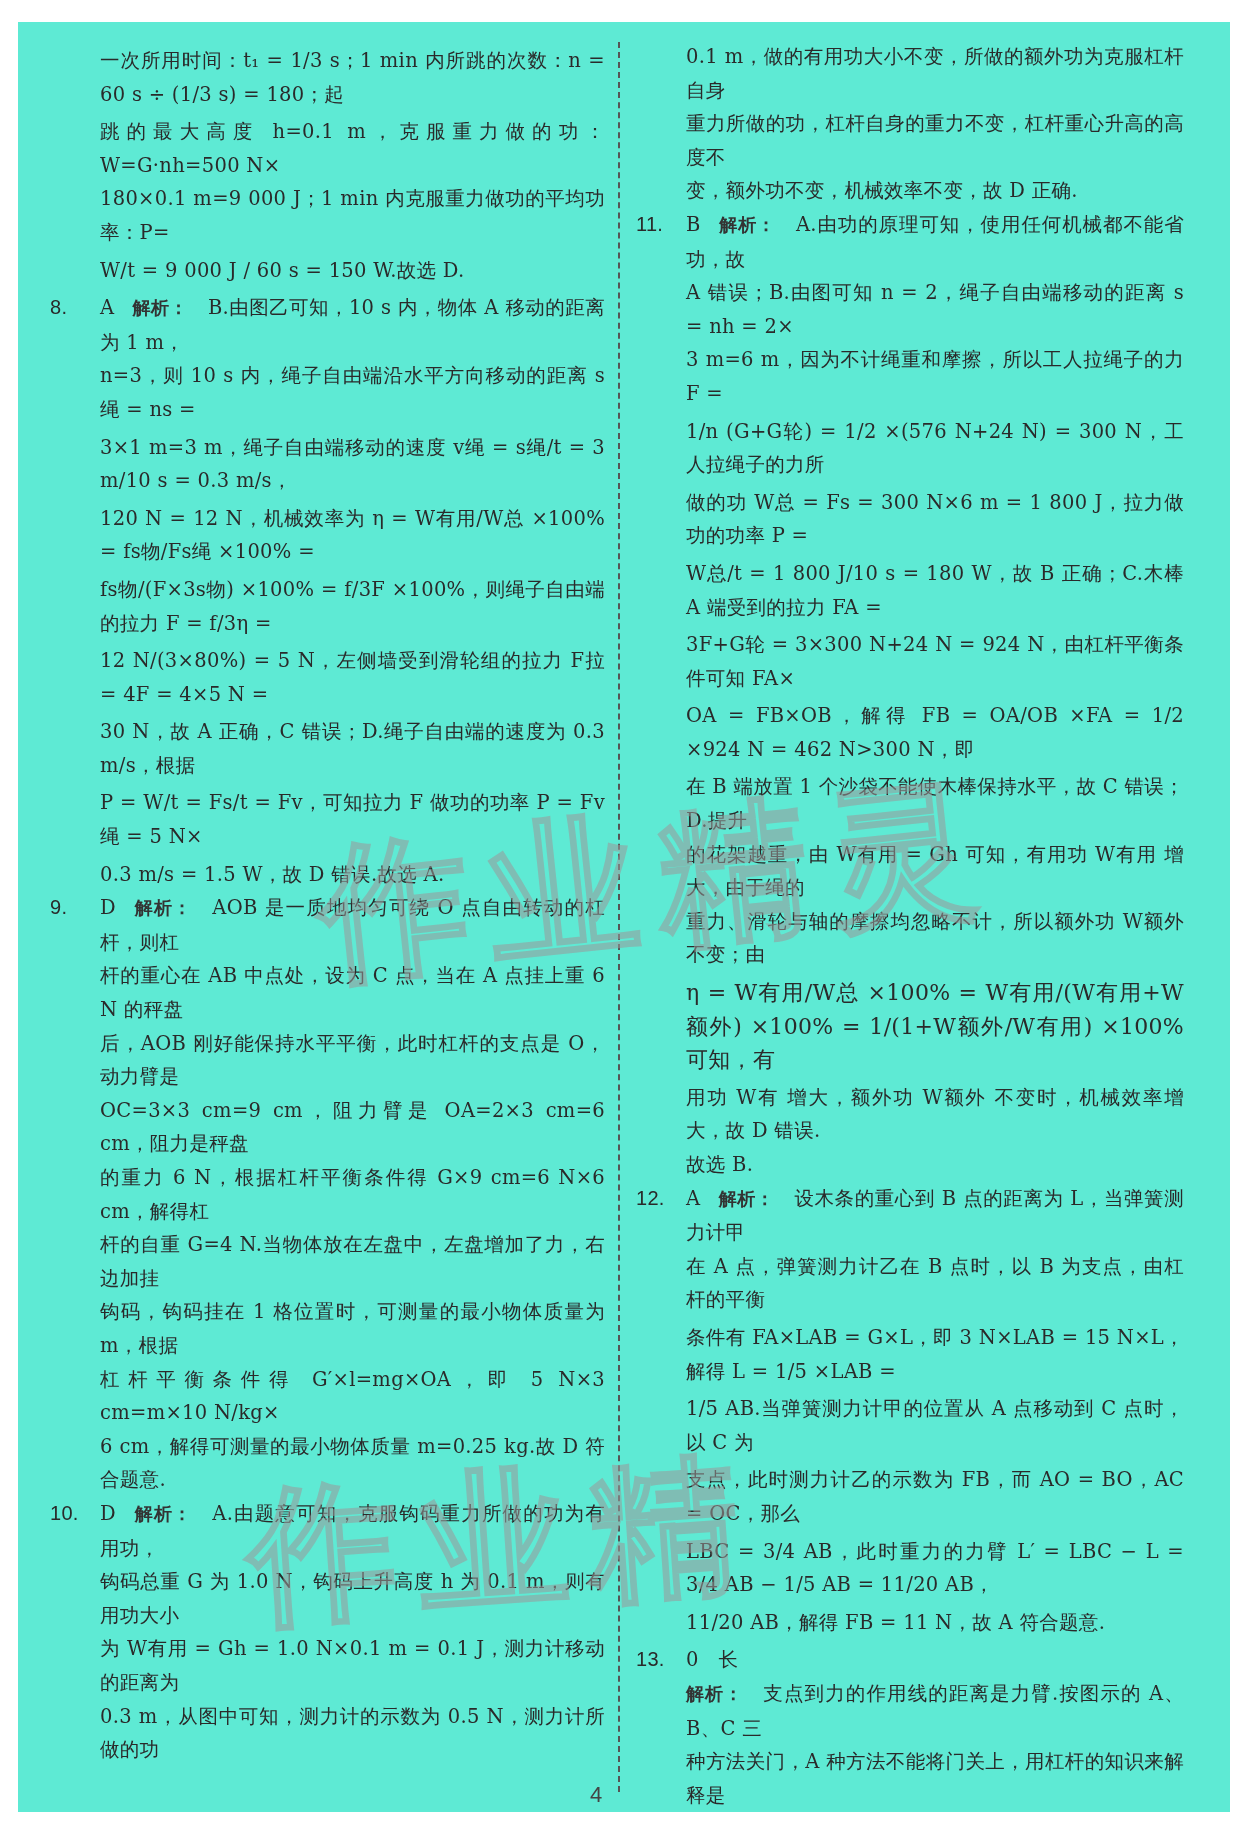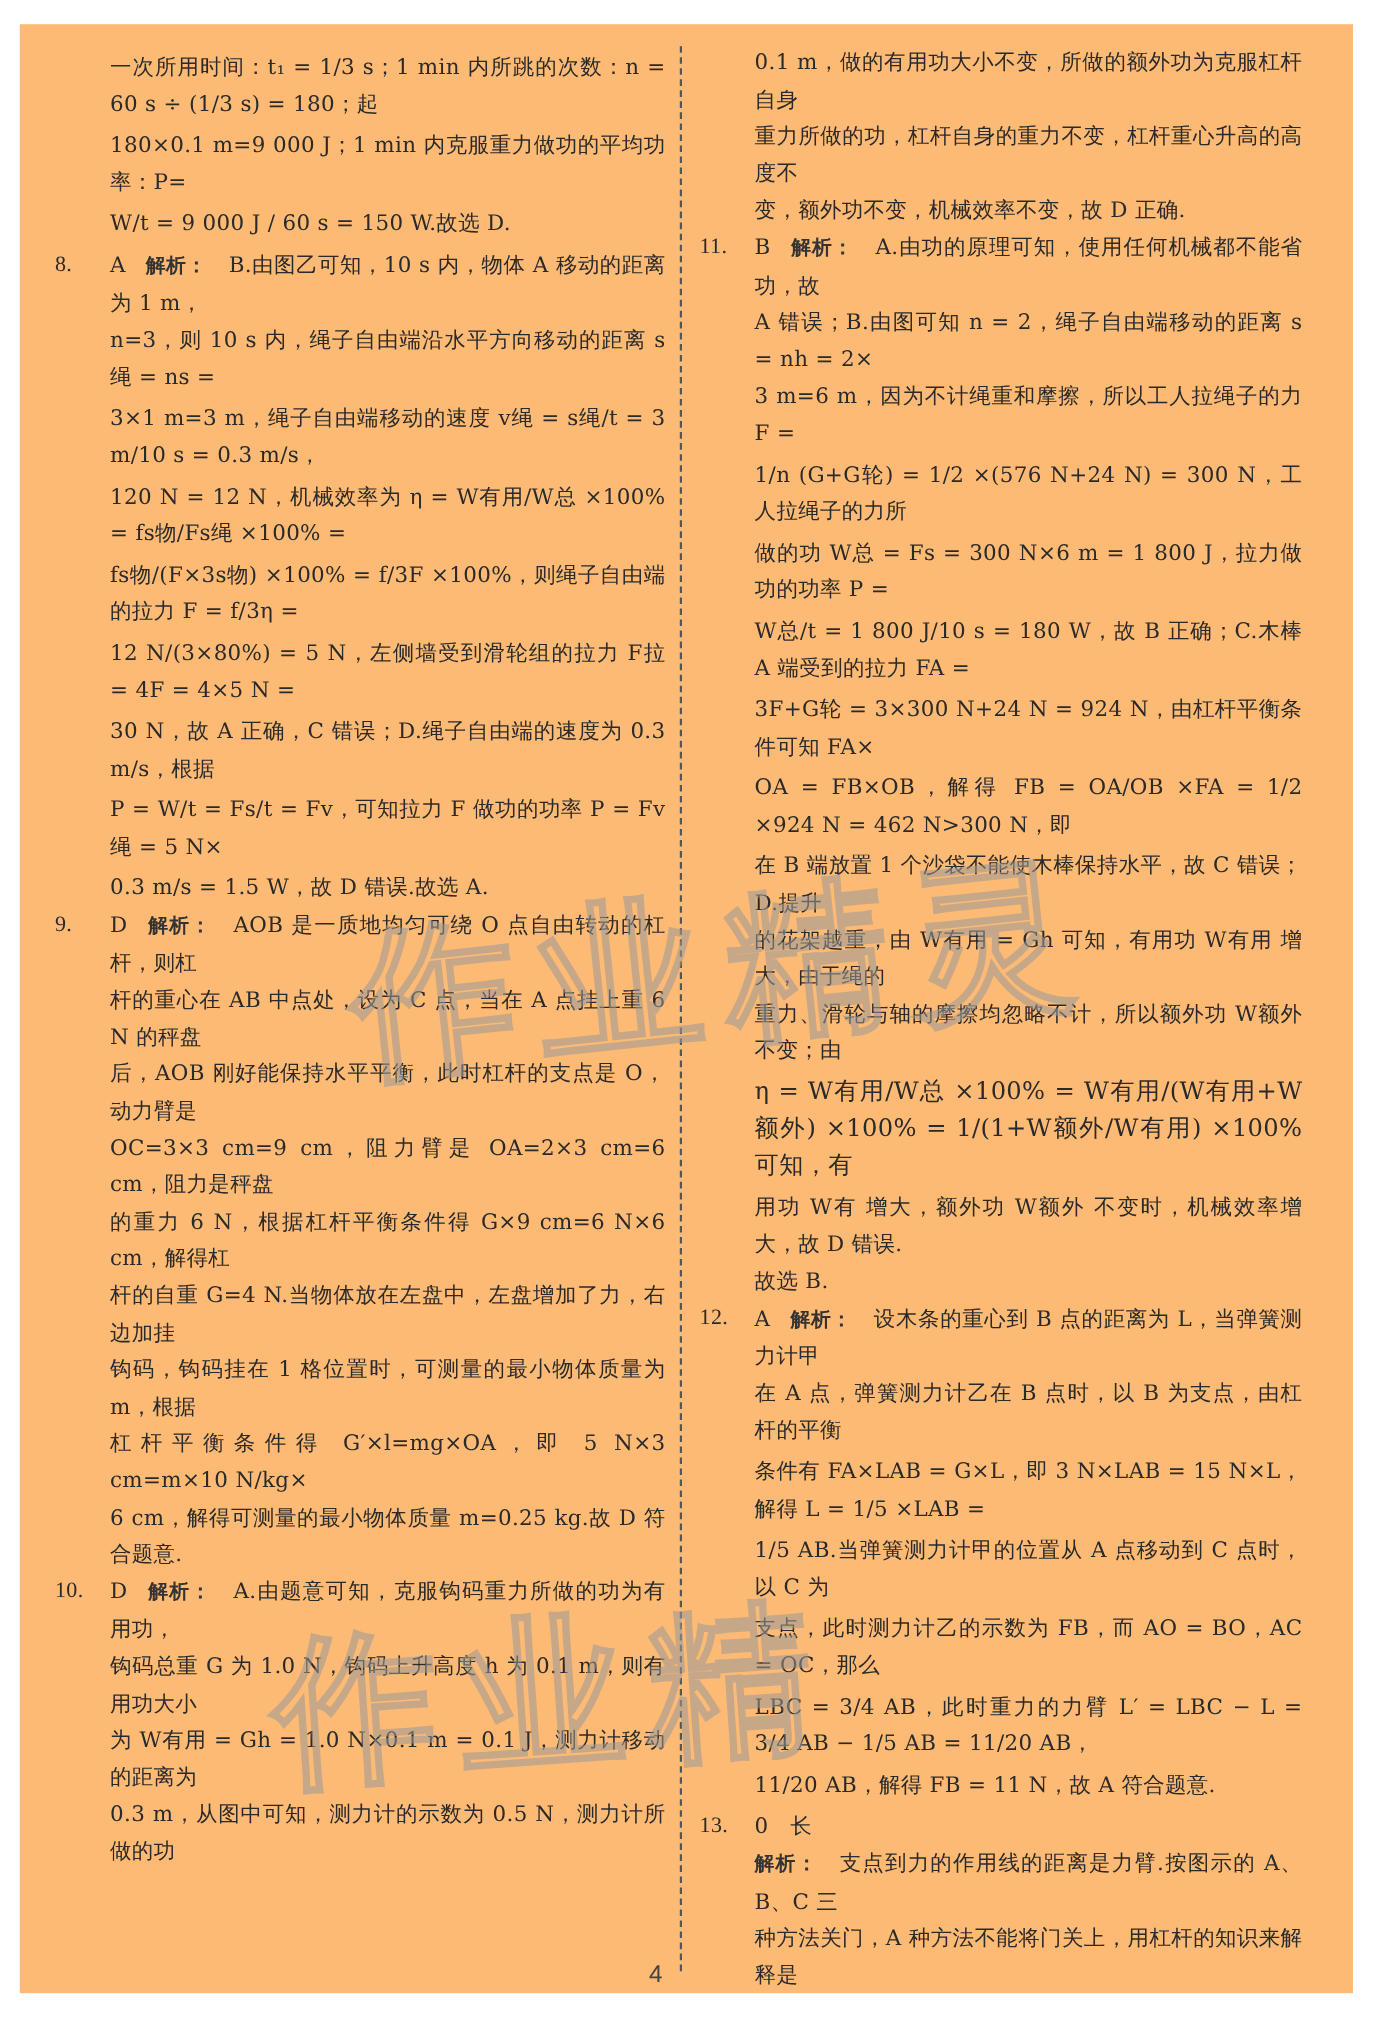--- a/index.html
+++ b/index.html
@@ -1,43 +1,44 @@
 <!DOCTYPE html>
 <html><head>
 <meta charset="utf-8">
 <style>
   html,body{margin:0;padding:0;background:#ffffff;}
   body{width:1250px;height:1834px;position:relative;overflow:hidden;
        font-family:"DejaVu Serif","Liberation Serif",serif;color:#2a2a2a;}
-  .page{position:absolute;left:18px;top:22px;width:1212px;height:1790px;background:#fdba74;}
+  .page{position:absolute;left:18px;top:22px;width:1212px;height:1790px;background:#5eead4;}
   .col{position:absolute;top:18px;font-size:19.5px;line-height:33.6px;letter-spacing:0.3px;}
   .col.left{left:32px;width:555px;}
   .col.right{left:618px;width:548px;}
   .divider{position:absolute;left:600px;top:20px;height:1750px;border-left:2px dashed #555;}
   .p{margin:0;text-align:justify;}
   .ind{padding-left:50px;}
   .q{position:relative;padding-left:50px;}
-  .qnum{position:absolute;left:0;top:0;font-family:Liberation Serif, serif;font-size:20px;}
+  .qnum{position:absolute;left:0;top:0;font-family:Liberation Sans, sans-serif;font-size:20px;}
   .ans{margin-right:18px;}
   .tag{font-family:Liberation Sans, sans-serif;font-weight:bold;font-size:18px;color:#333;margin-right:20px;}
   .formula{margin:4px 0;}
   .pagenum{position:absolute;left:590px;top:1782px;font-family:"Liberation Sans",sans-serif;font-size:22px;color:#444;}
   .watermark{position:absolute;font-family:"DejaVu Sans",sans-serif;font-weight:bold;
      color:transparent;-webkit-text-stroke:2px #9a9a9a;opacity:0.55;pointer-events:none;}
   .wm1{left:300px;top:760px;font-size:150px;transform:rotate(-6deg);letter-spacing:20px;}
   .wm2{left:230px;top:1420px;font-size:150px;transform:rotate(-4deg);letter-spacing:20px;}
 </style>
 </head>
 <body>
 
 <div class="page">
 
   <div class="col left">
     <div class="ind">
       <p class="p formula">一次所用时间：t₁ = 1/3 s；1 min 内所跳的次数：n = 60 s ÷ (1/3 s) = 180；起</p>
+      <p class="p">跳的最大高度 h=0.1 m，克服重力做的功：W=G·nh=500 N×</p>
       <p class="p">180×0.1 m=9 000 J；1 min 内克服重力做功的平均功率：P=</p>
       <p class="p formula">W/t = 9 000 J / 60 s = 150 W.故选 D.</p>
     </div>
 
     <div class="q">
       <span class="qnum">8.</span>
       <p class="p"><span class="ans">A</span><span class="tag">解析：</span><span>B.由图乙可知，10 s 内，物体 A 移动的距离为 1 m，</span></p>
       <p class="p">n=3，则 10 s 内，绳子自由端沿水平方向移动的距离 s绳 = ns =</p>
       <p class="p formula">3×1 m=3 m，绳子自由端移动的速度 v绳 = s绳/t = 3 m/10 s = 0.3 m/s，</p>
       <p class="p formula">120 N = 12 N，机械效率为 η = W有用/W总 ×100% = fs物/Fs绳 ×100% =</p>

